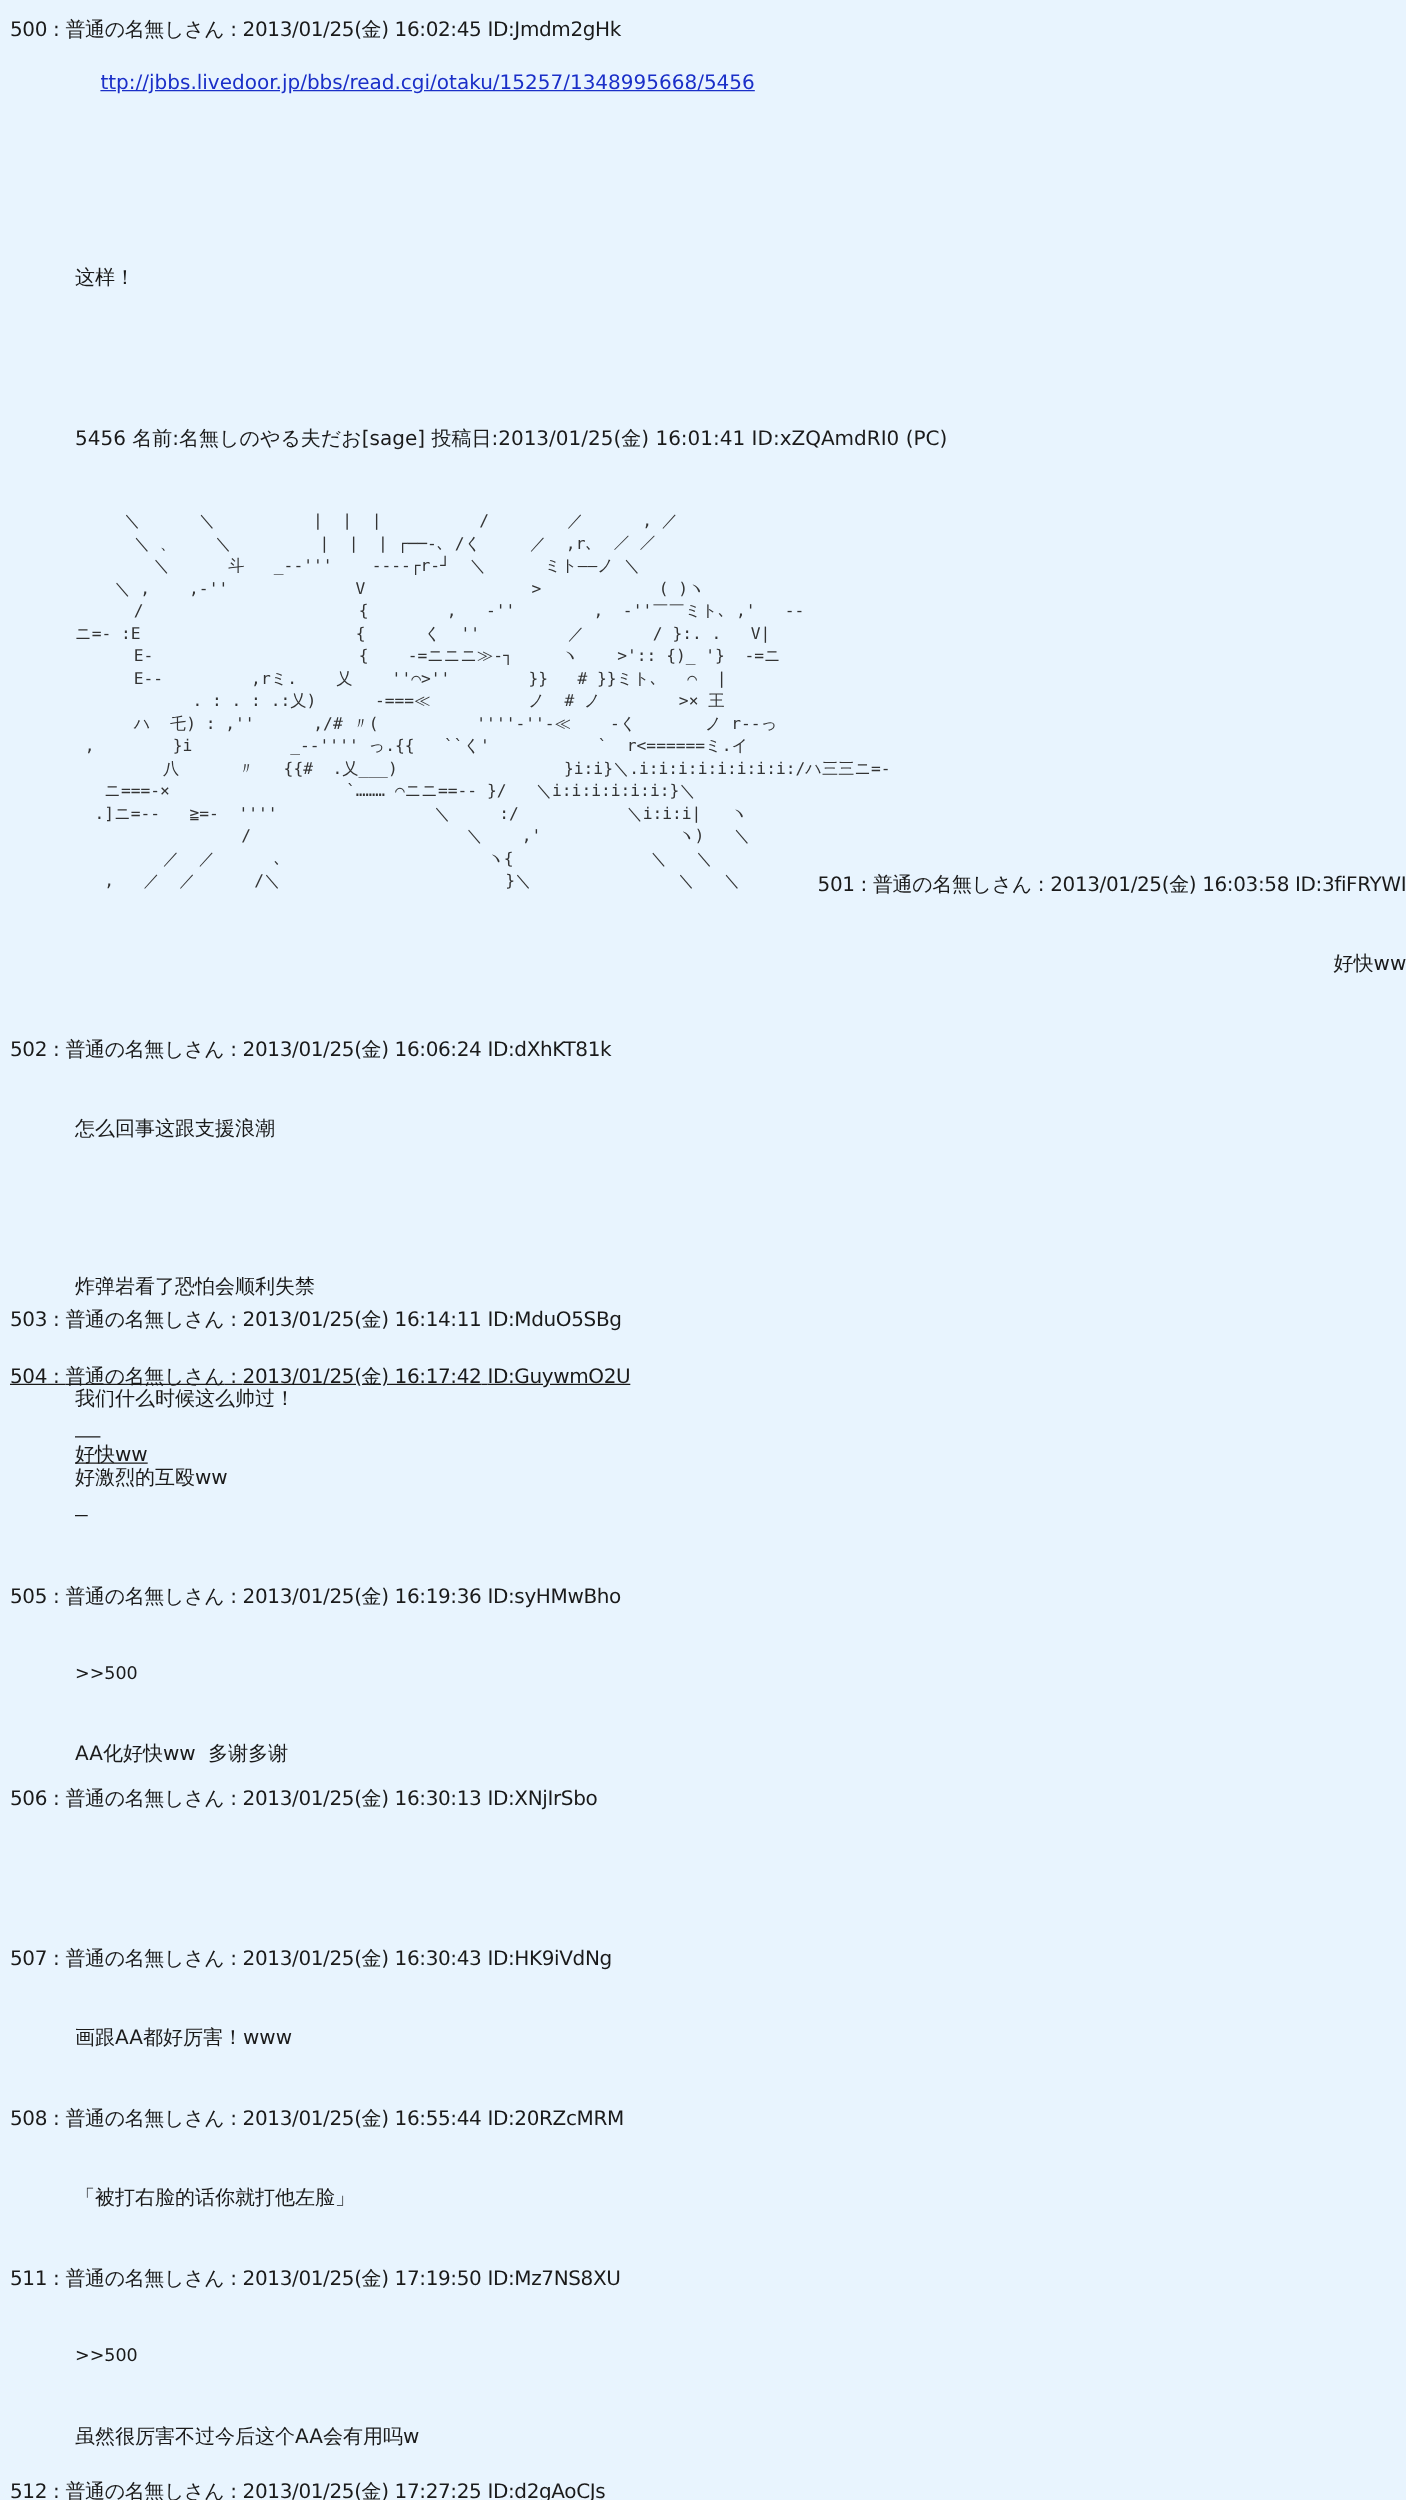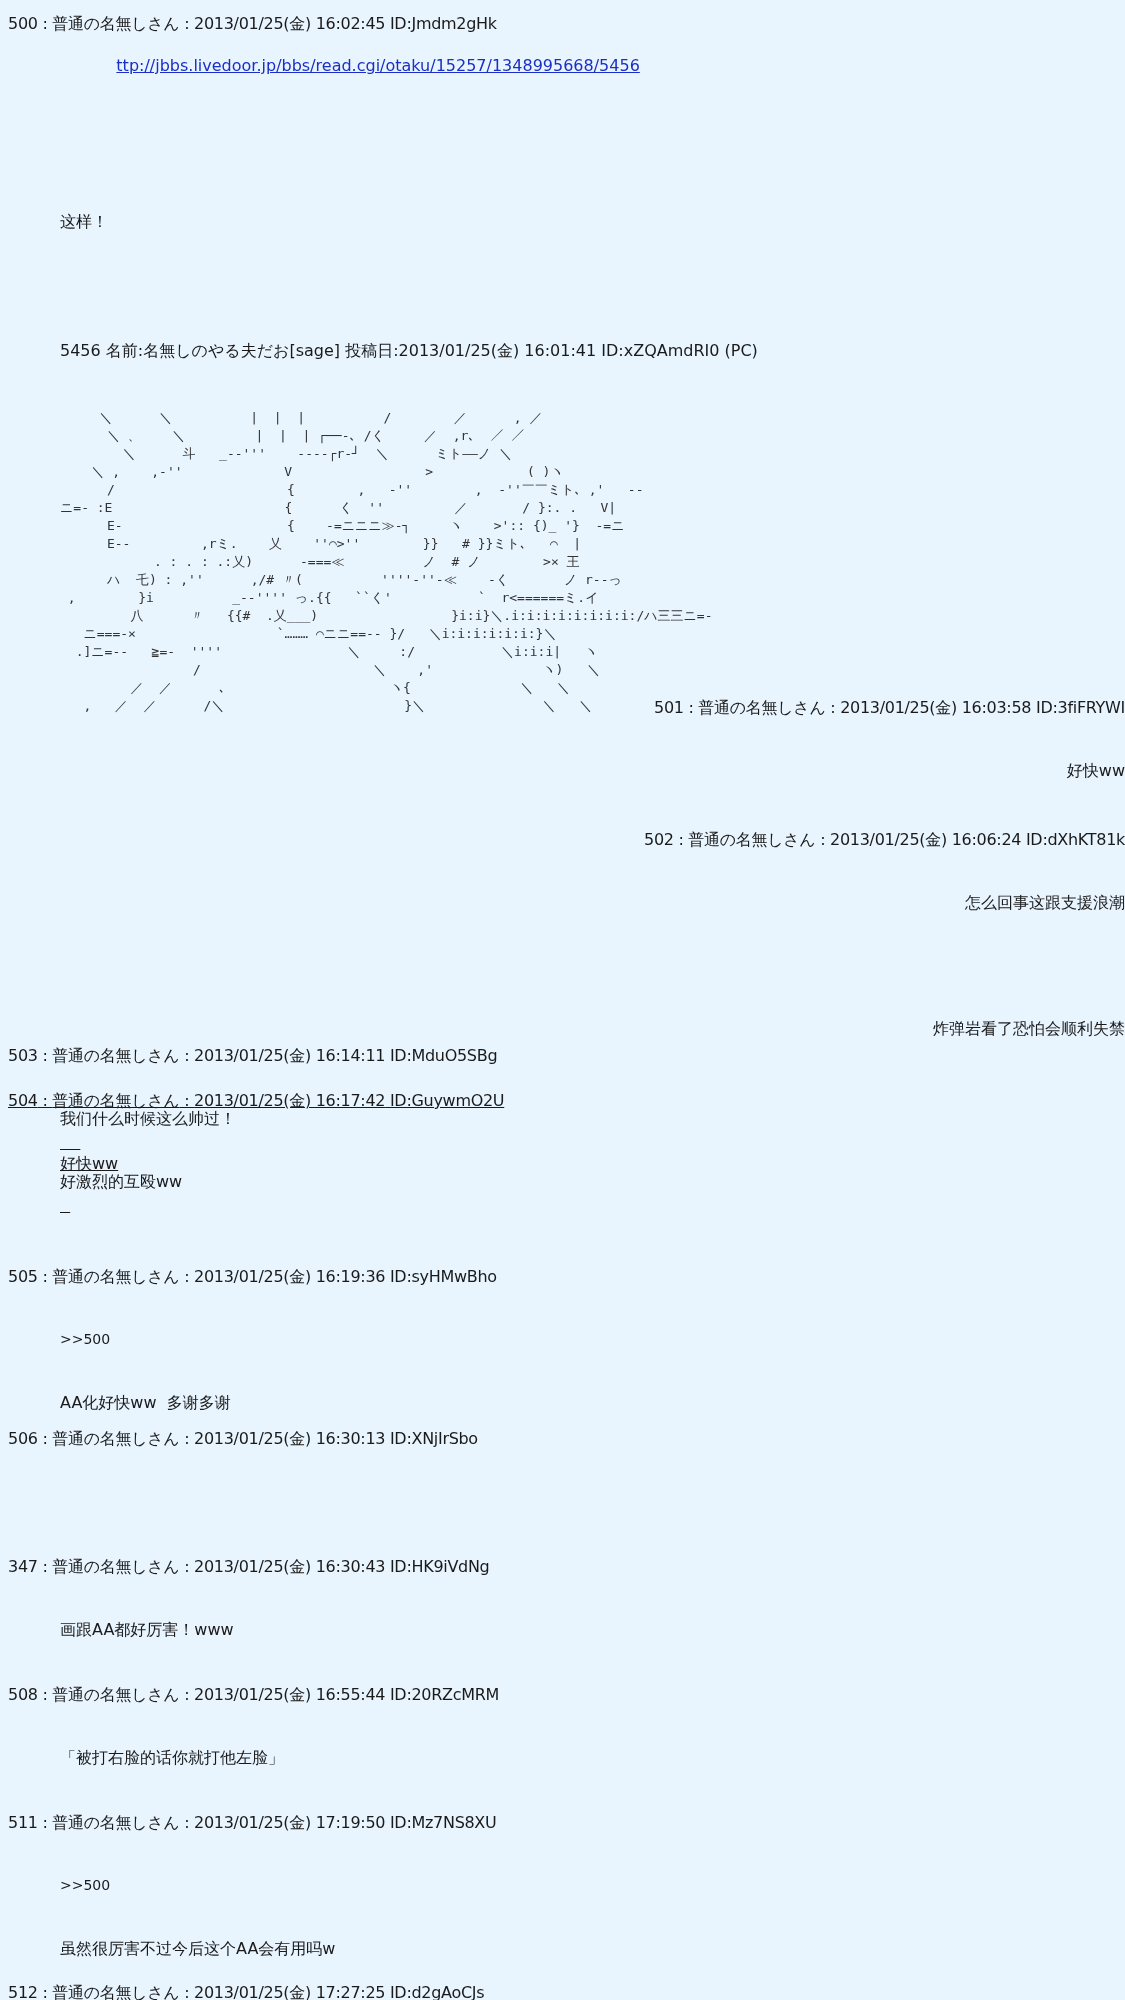--- a/index.html
+++ b/index.html
@@ -32,21 +32,20 @@
       margin-left: 52px;
       white-space: pre-wrap;
     }
     .post-body .line {
       display: block;
       min-height: 21px;
     }
     a.link {
       color: #1a2fc8;
       text-decoration: underline;
-      margin-left: 36px;
     }
     .quote-head {
       display: block;
       margin-top: 12px;
     }
     .aa {
       font-family: "DejaVu Sans Mono", "Liberation Mono", monospace;
       font-size: 13px;
       line-height: 18px;
       white-space: pre;
@@ -76,21 +75,21 @@
 <div class="post" style="top:697px;text-align:right;">
   <div class="post-header">
     <span>501</span><span> : </span><span>普通の名無しさん</span><span> : </span><span>2013/01/25(金) 16:03:58</span>
     <span>ID:3fiFRYWI</span>
   </div>
   <div class="post-body">
     <span class="line">好快ww</span>
   </div>
 </div>
 
-<div class="post" style="top:829px;text-align:right;">
+<div class="post" style="top:829px;">
   <div class="post-header">
     <span>502</span><span> : </span><span>普通の名無しさん</span><span> : </span><span>2013/01/25(金) 16:06:24</span>
     <span>ID:dXhKT81k</span>
   </div>
   <div class="post-body">
     <span class="line">怎么回事这跟支援浪潮</span>
     <span class="line" style="height:21px"></span>
     <span class="line">炸弹岩看了恐怕会顺利失禁</span>
   </div>
 </div>
@@ -129,21 +128,21 @@
 
 <div class="post" style="top:1428px;">
   <div class="post-header">
     <span>506</span><span> : </span><span>普通の名無しさん</span><span> : </span><span>2013/01/25(金) 16:30:13</span>
     <span>ID:XNjIrSbo</span>
   </div>
 </div>
 
 <div class="post" style="top:1556px;">
   <div class="post-header">
-    <span>347</span><span> : </span><span>普通の名無しさん</span><span> : </span><span>2013/01/25(金) 16:30:43</span>
+    <span>507</span><span> : </span><span>普通の名無しさん</span><span> : </span><span>2013/01/25(金) 16:30:43</span>
     <span>ID:HK9iVdNg</span>
   </div>
   <div class="post-body">
     <span class="line">画跟AA都好厉害！www</span>
   </div>
 </div>
 
 <div class="post" style="top:1684px;">
   <div class="post-header">
     <span>508</span><span> : </span><span>普通の名無しさん</span><span> : </span><span>2013/01/25(金) 16:55:44</span>

